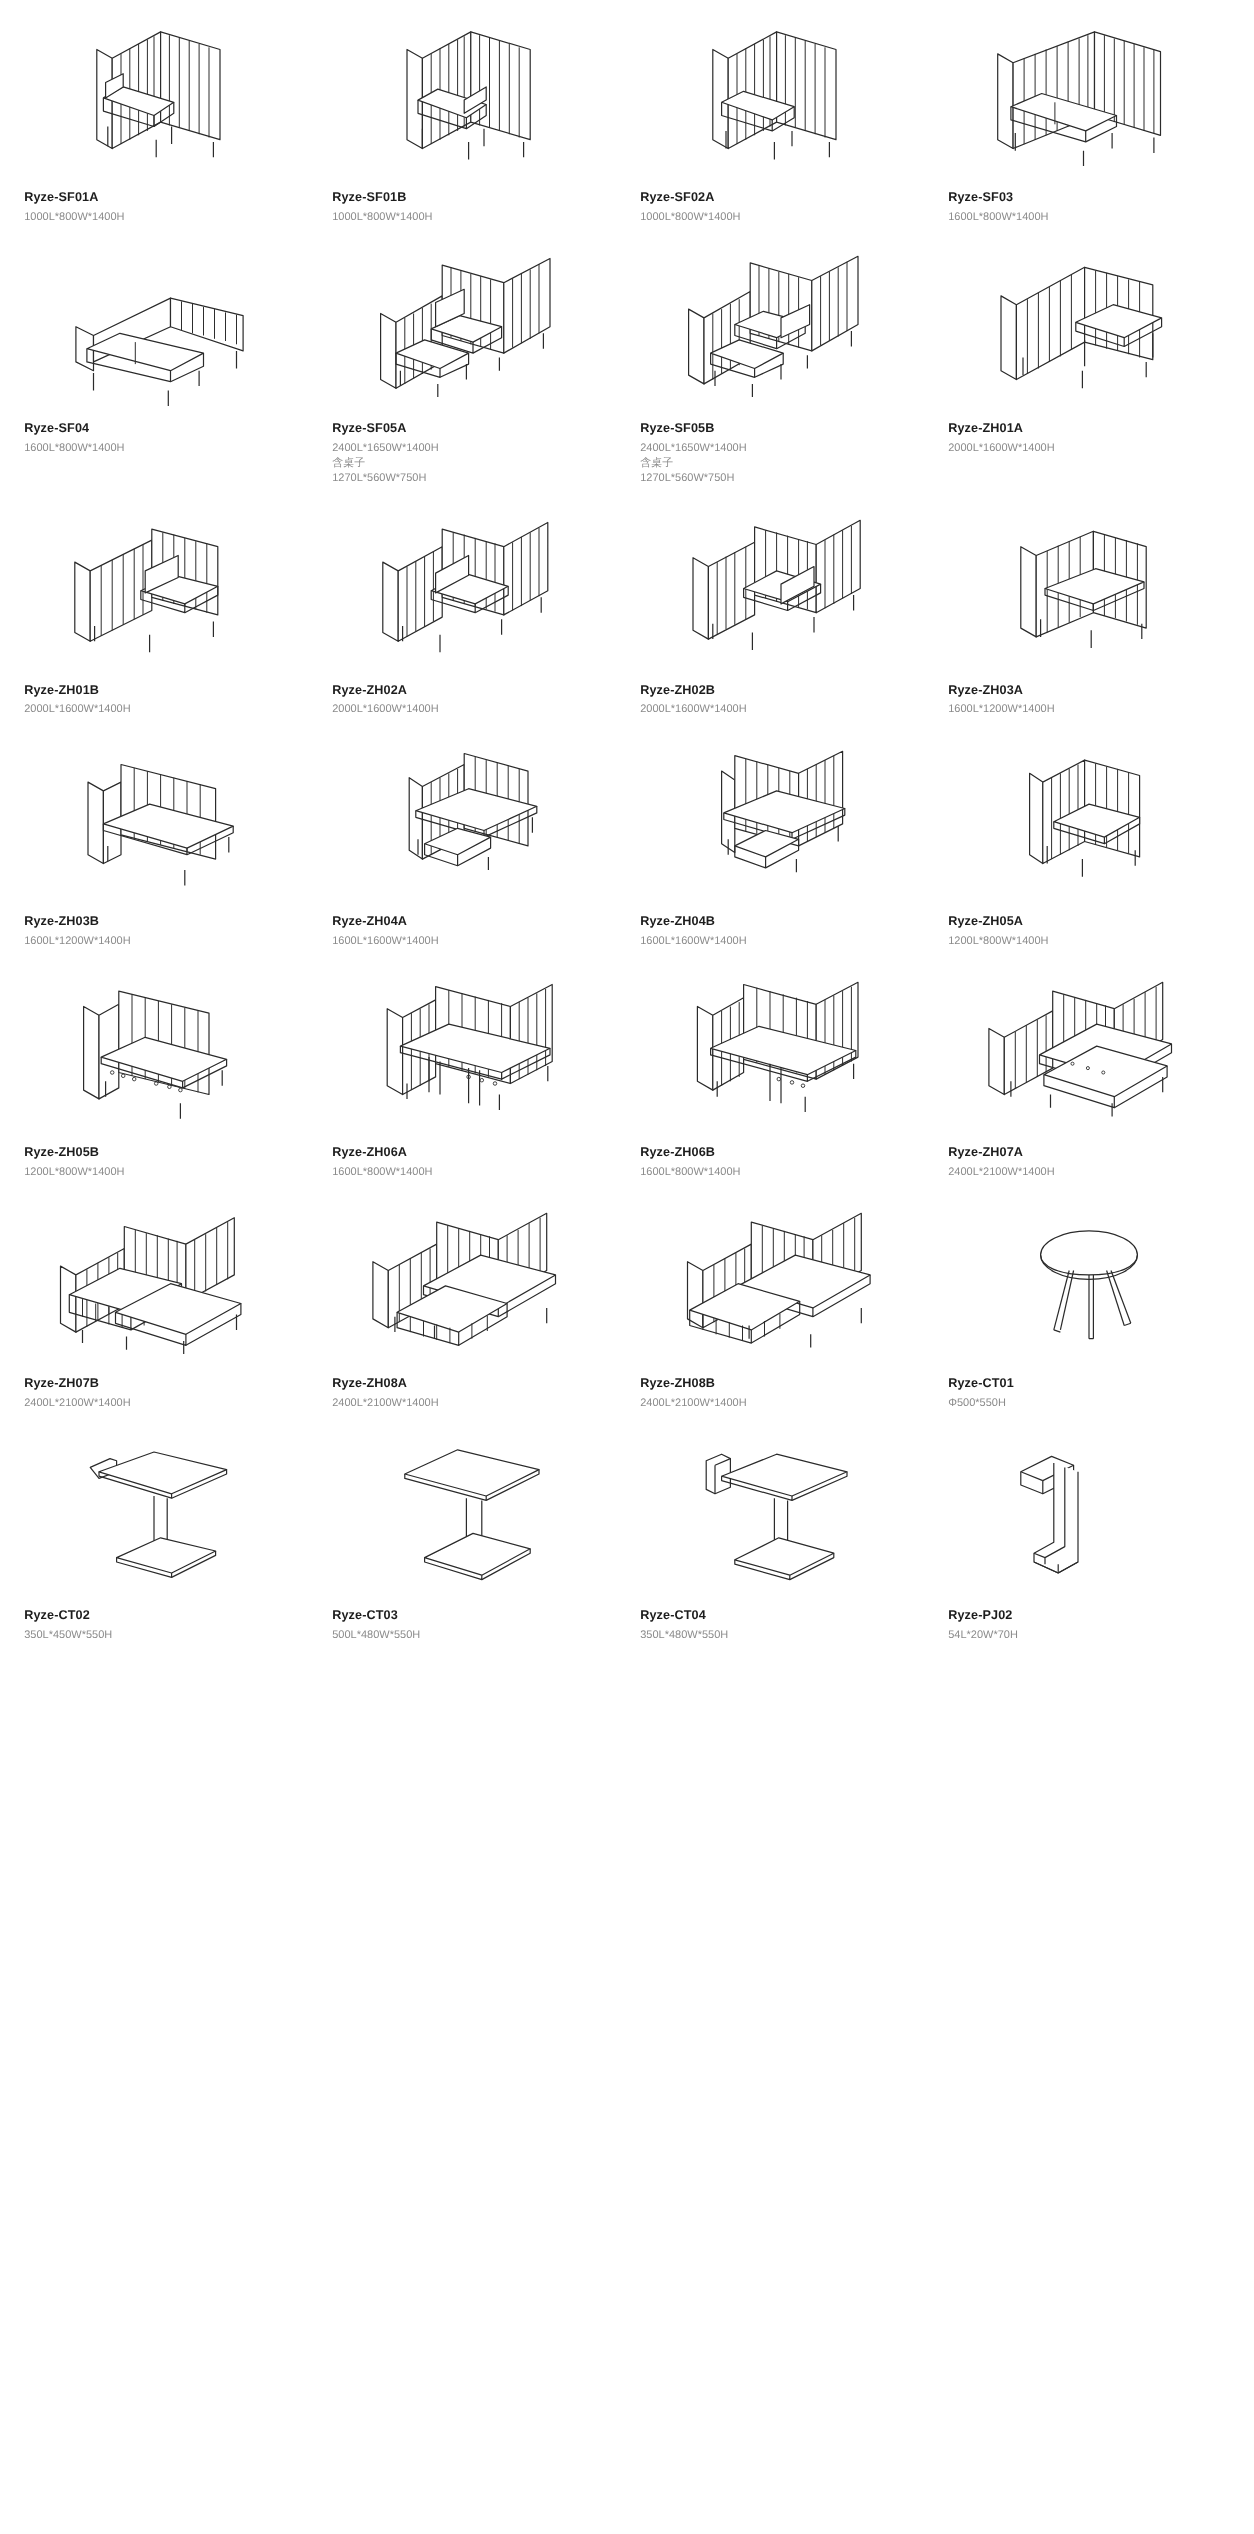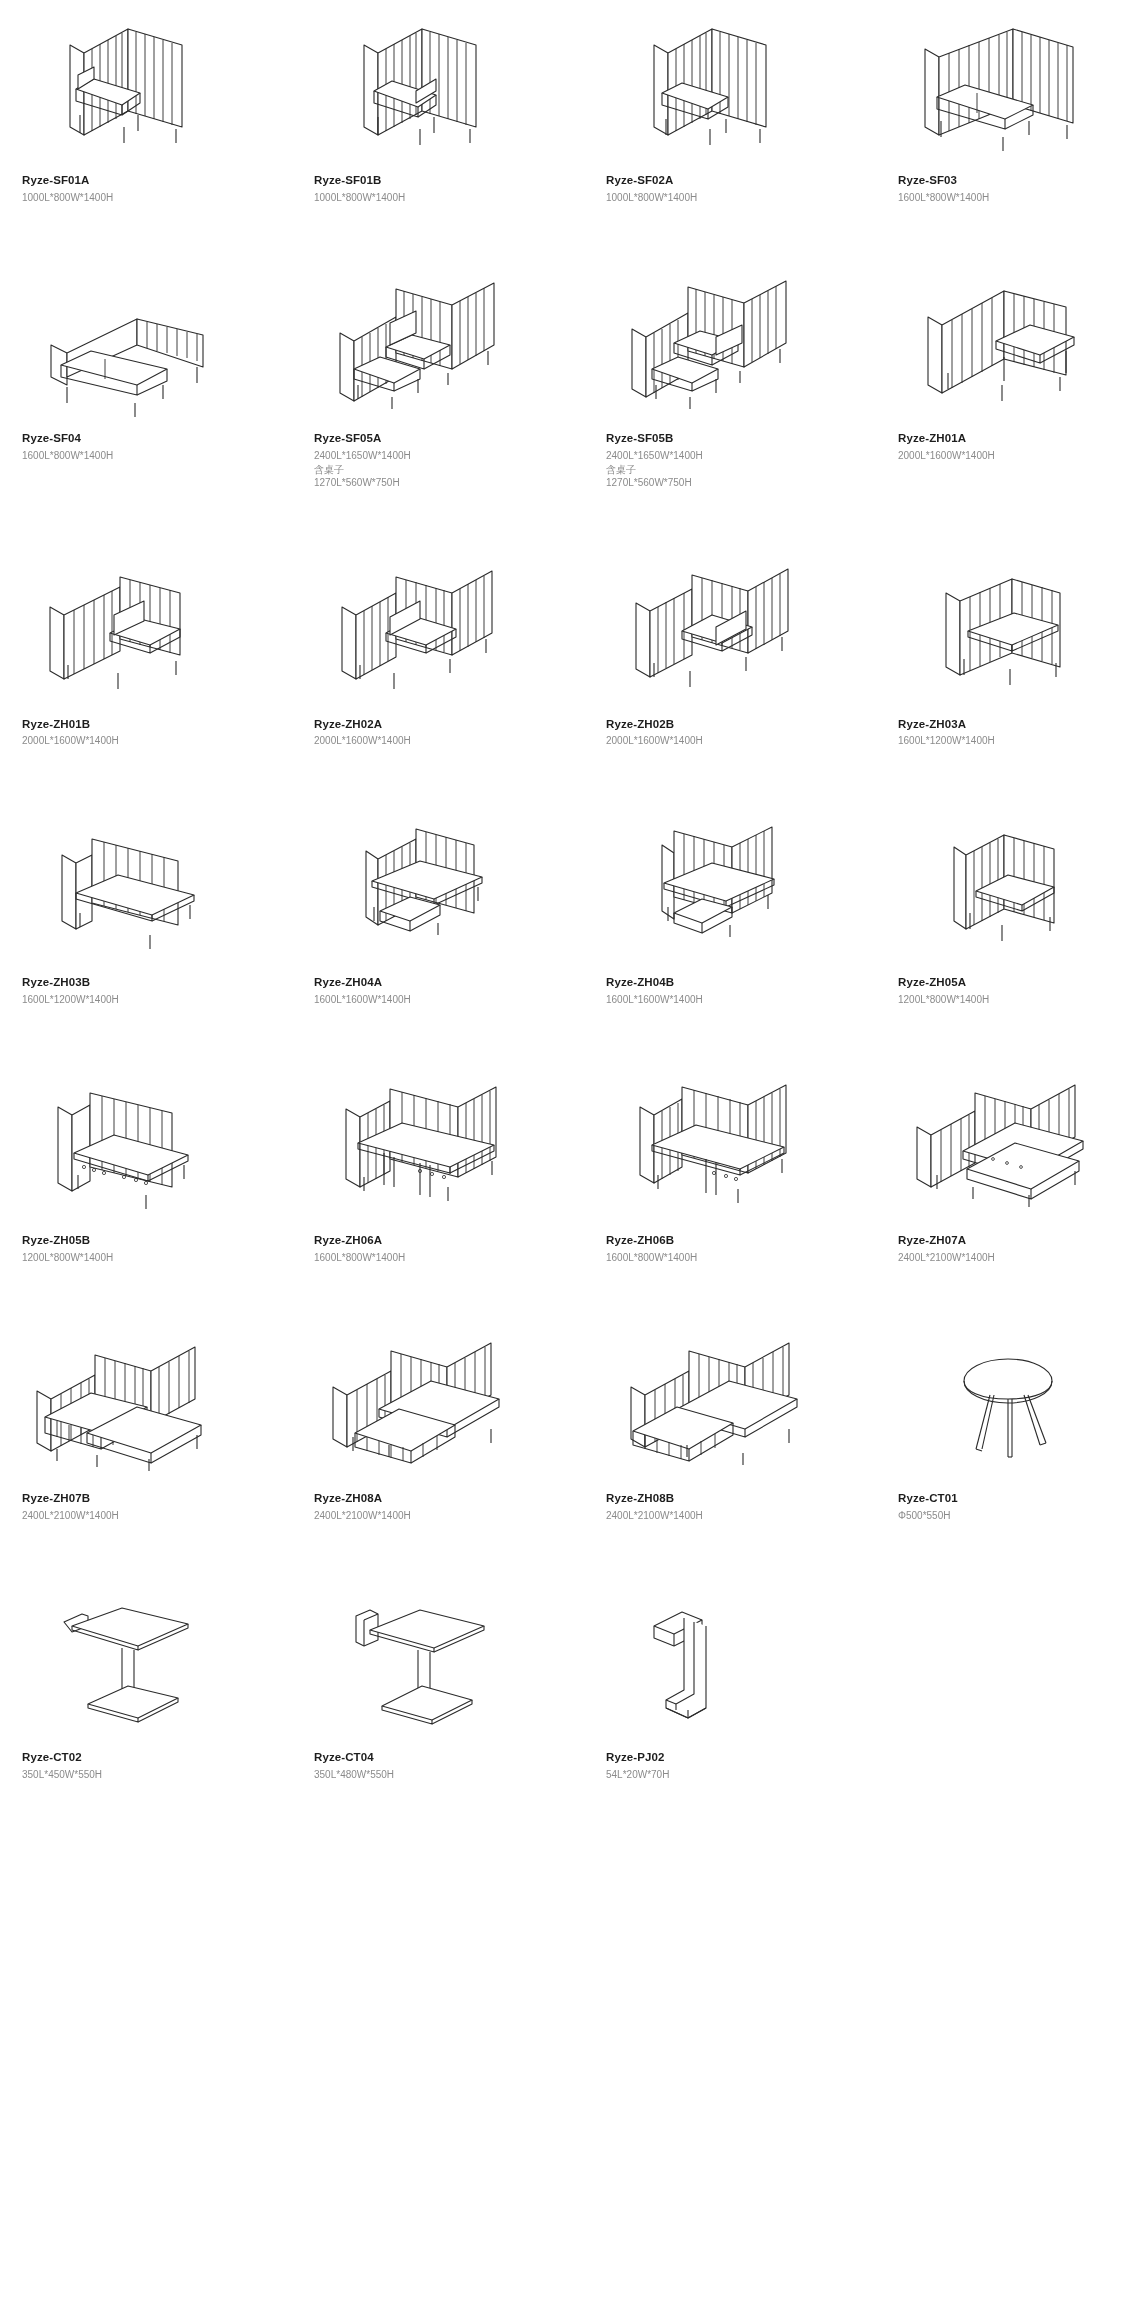--- a/index.html
+++ b/index.html
@@ -16,21 +16,20 @@
   .catalog {
     width: 1140px;
     box-sizing: border-box;
     padding: 8px 10px 40px 10px;
   }
   .grid {
     display: grid;
     grid-template-columns: repeat(4, 1fr);
     column-gap: 0px;
     row-gap: 0px;
-    gap: 48px;
   }
   .cell {
     box-sizing: border-box;
     padding: 6px 12px 14px 12px;
     display: flex;
     flex-direction: column;
     align-items: flex-start;
   }
   .thumb {
     width: 100%;
@@ -979,20 +978,37 @@
           <path d="M80 106 L92 108"></path>
           <path d="M46 112 L86 94 L136 106 L96 126 Z" fill="#fff"></path>
           <path d="M46 112 L46 116 L96 130 L96 126"></path>
           <path d="M96 130 L136 110 L136 106"></path>
         </svg>
       </div>
       <div class="code">Ryze-CT02</div>
       <div class="dims">350L*450W*550H</div>
     </div>
 
+    <div class="cell">
+      <div class="thumb">
+        <svg width="180" height="150" viewBox="0 0 180 150" fill="none" stroke="#2b2b2b" stroke-width="1.1" stroke-linejoin="round">
+          <path d="M28 36 L76 14 L150 32 L102 56 Z" fill="#fff"></path>
+          <path d="M28 36 L28 40 L102 60 L102 56"></path>
+          <path d="M102 60 L150 36 L150 32"></path>
+          <path d="M84 58 L84 104"></path>
+          <path d="M98 60 L98 106"></path>
+          <path d="M84 104 L98 106"></path>
+          <path d="M46 112 L90 90 L142 104 L98 128 Z" fill="#fff"></path>
+          <path d="M46 112 L46 116 L98 132 L98 128"></path>
+          <path d="M98 132 L142 108 L142 104"></path>
+        </svg>
+      </div>
+      <div class="code">Ryze-CT03</div>
+      <div class="dims">500L*480W*550H</div>
+    </div>
 
     <div class="cell">
       <div class="thumb">
         <svg width="180" height="150" viewBox="0 0 180 150" fill="none" stroke="#2b2b2b" stroke-width="1.1" stroke-linejoin="round">
           <path d="M22 24 L36 18 L44 22 L44 48 L30 54 L22 50 Z" fill="#fff"></path>
           <path d="M30 28 L30 54"></path>
           <path d="M30 28 L44 22"></path>
           <path d="M36 38 L86 18 L150 34 L100 56 Z" fill="#fff"></path>
           <path d="M36 38 L36 42 L100 60 L100 56"></path>
           <path d="M100 60 L150 38 L150 34"></path>

